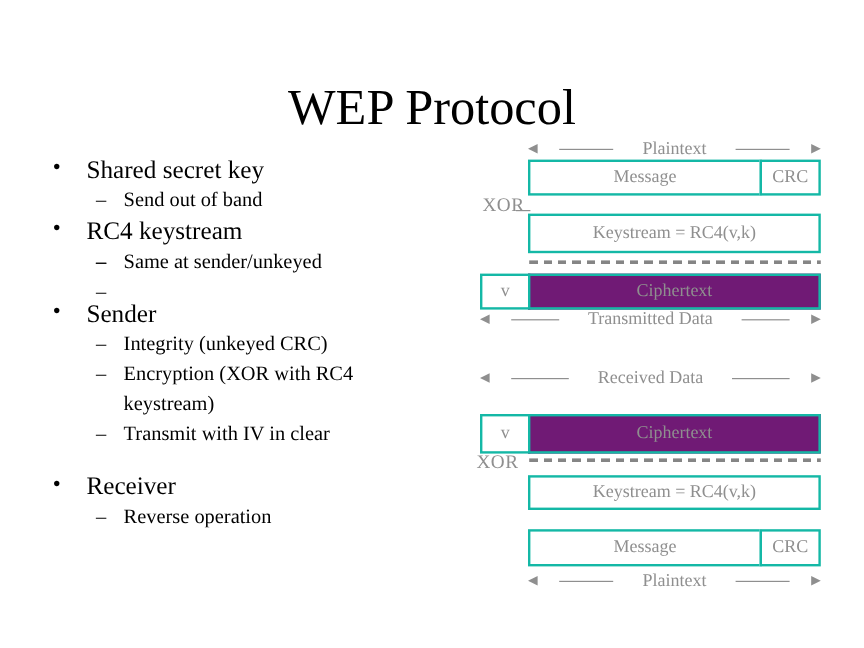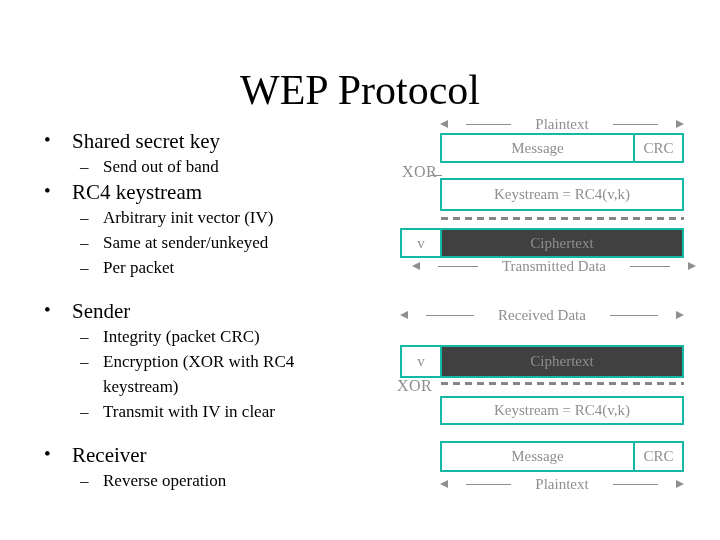--- a/index.html
+++ b/index.html
@@ -65,21 +65,21 @@
   .brow{ position:absolute; display:flex; }
   .cell{
     box-sizing:border-box;
     border:2px solid #14b8a6;
     background:#fff;
     display:flex; align-items:center; justify-content:center;
     font-size:15px; color:#8f8f8f;
     overflow:hidden; white-space:nowrap;
   }
   .cell + .cell{ margin-left:-2px; }
-  .cell.gray{ background:#404040; }
+  .cell.gray{ background:#701a75; }
   .cell.grow{ flex:1; }
   .xor{
     position:absolute;
     font-size:16px; line-height:16px; color:#8f8f8f;
     letter-spacing:0.5px;
   }
   .dashline{
     position:absolute; height:3px;
     background:repeating-linear-gradient(90deg,#858585 0 7px,transparent 7px 12px);
   }
@@ -101,36 +101,36 @@
       <div class="sub-item">
         <span class="dash">–</span><span class="txt">Send out of band</span>
       </div>
     </div>
 
     <div class="bgroup">
       <div class="main-item">
         <span class="dot">•</span><span>RC4 keystream</span>
       </div>
       <div class="sub-item">
-        <span class="dash">–</span><span class="txt">Arbitrary init vector (IV)</span>
+        <span class="dash">–</span>
       </div>
       <div class="sub-item">
         <span class="dash">–</span><span class="txt">Same at sender/unkeyed</span>
       </div>
       <div class="sub-item">
-        <span class="dash">–</span><span class="txt">Per packet</span>
+        <span class="dash">–</span>
       </div>
     </div>
 
     <div class="bgroup spaced">
       <div class="main-item">
         <span class="dot">•</span><span>Sender</span>
       </div>
       <div class="sub-item">
-        <span class="dash">–</span><span class="txt">Integrity (packet CRC)</span>
+        <span class="dash">–</span><span class="txt">Integrity (unkeyed CRC)</span>
       </div>
       <div class="sub-item">
         <span class="dash">–</span><span class="txt">Encryption (XOR with RC4 keystream)</span>
       </div>
       <div class="sub-item">
         <span class="dash">–</span><span class="txt">Transmit with IV in clear</span>
       </div>
     </div>
 
     <div class="bgroup spaced">
@@ -176,21 +176,21 @@
 
     <div class="brow" style="left:400px;top:228px;width:284px;height:30px;">
       <div class="cell" style="width:42px;">
         <span>v</span>
       </div>
       <div class="cell grow gray">
         <span>Ciphertext</span>
       </div>
     </div>
 
-    <div class="harrow" style="left:412px;top:259px;width:284px;justify-content:flex-end;">
+    <div class="harrow" style="left:400px;top:259px;width:284px;justify-content:flex-end;">
       <span class="ah l"></span>
       <span class="seg"></span>
       <span class="lbl">Transmitted Data</span>
       <span class="seg"></span>
       <span class="ah r"></span>
     </div>
 
     <div class="harrow" style="left:400px;top:308px;width:284px;">
       <span class="ah l"></span>
       <span class="seg"></span>

